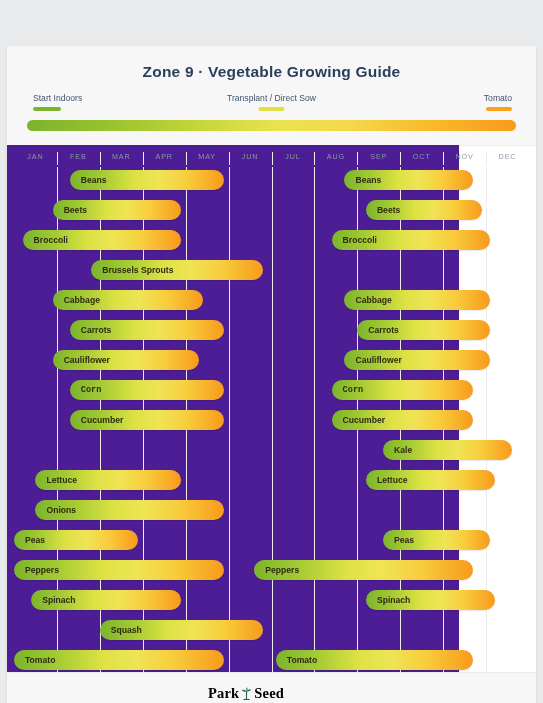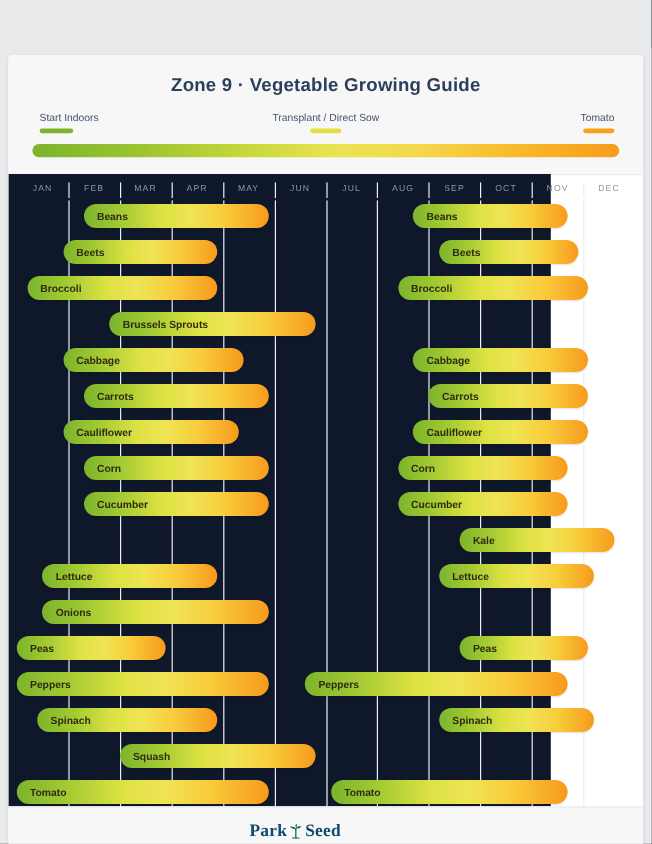--- a/index.html
+++ b/index.html
@@ -100,21 +100,21 @@
         #f89b1c 100%);
   }
 
   
   .chart {
     position: absolute;
     left: 0;
     top: 99px;
     width: 452px;
     height: 527px;
-    background: #0f172a;
+    background: #4c1d95;
   }
   .months {
     position: absolute;
     left: 7px;
     top: 7px;
     width: 515px;
     height: 16px;
   }
   .month {
     position: absolute;
@@ -188,21 +188,21 @@
   }
   .logo {
     position: absolute;
     left: 0;
     top: 12px;
     width: 478px;
     text-align: center;
     font-family: "Liberation Serif", serif;
     font-size: 14.5px;
     font-weight: bold;
-    color: #0c4a6e;
+    color: #000000;
     letter-spacing: 0.2px;
   }
   .logo .sprout {
     display: inline-block;
     vertical-align: -2px;
     margin: 0 2px;
   }
   .bottombar {
     position: absolute;
     left: 0;
@@ -326,21 +326,21 @@
             </div>
           </div>
           <div class="row" style="top: 180px;">
             <div class="bar" style="left: 38.625px; width: 145.917px; background-image: linear-gradient(to right, rgb(124, 180, 44) 0%, rgb(163, 202, 50) 20%, rgb(221, 226, 67) 42%, rgb(239, 228, 85) 58%, rgb(248, 205, 60) 76%, rgb(247, 154, 27) 100%);">
               <span class="bar-label">Cauliflower</span>
             </div>
             <div class="bar" style="left: 330.458px; width: 145.917px; background-image: linear-gradient(to right, rgb(124, 180, 44) 0%, rgb(163, 202, 50) 20%, rgb(221, 226, 67) 42%, rgb(239, 228, 85) 58%, rgb(248, 205, 60) 76%, rgb(247, 154, 27) 100%);">
               <span class="bar-label">Cauliflower</span>
             </div>
           </div>
-          <div class="row" style="top: 210px;">
+          <div class="row" style="top: 210px; font-family: Liberation Mono, monospace;">
             <div class="bar" style="left: 55.7917px; width: 154.5px; background-image: linear-gradient(to right, rgb(124, 180, 44) 0%, rgb(163, 202, 50) 20%, rgb(221, 226, 67) 42%, rgb(239, 228, 85) 58%, rgb(248, 205, 60) 76%, rgb(247, 154, 27) 100%);">
               <span class="bar-label">Corn</span>
             </div>
             <div class="bar" style="left: 317.583px; width: 141.625px; background-image: linear-gradient(to right, rgb(124, 180, 44) 0%, rgb(163, 202, 50) 20%, rgb(221, 226, 67) 42%, rgb(239, 228, 85) 58%, rgb(248, 205, 60) 76%, rgb(247, 154, 27) 100%);">
               <span class="bar-label">Corn</span>
             </div>
           </div>
           <div class="row" style="top: 240px;">
             <div class="bar" style="left: 55.7917px; width: 154.5px; background-image: linear-gradient(to right, rgb(124, 180, 44) 0%, rgb(163, 202, 50) 20%, rgb(221, 226, 67) 42%, rgb(239, 228, 85) 58%, rgb(248, 205, 60) 76%, rgb(247, 154, 27) 100%);">
               <span class="bar-label">Cucumber</span>

